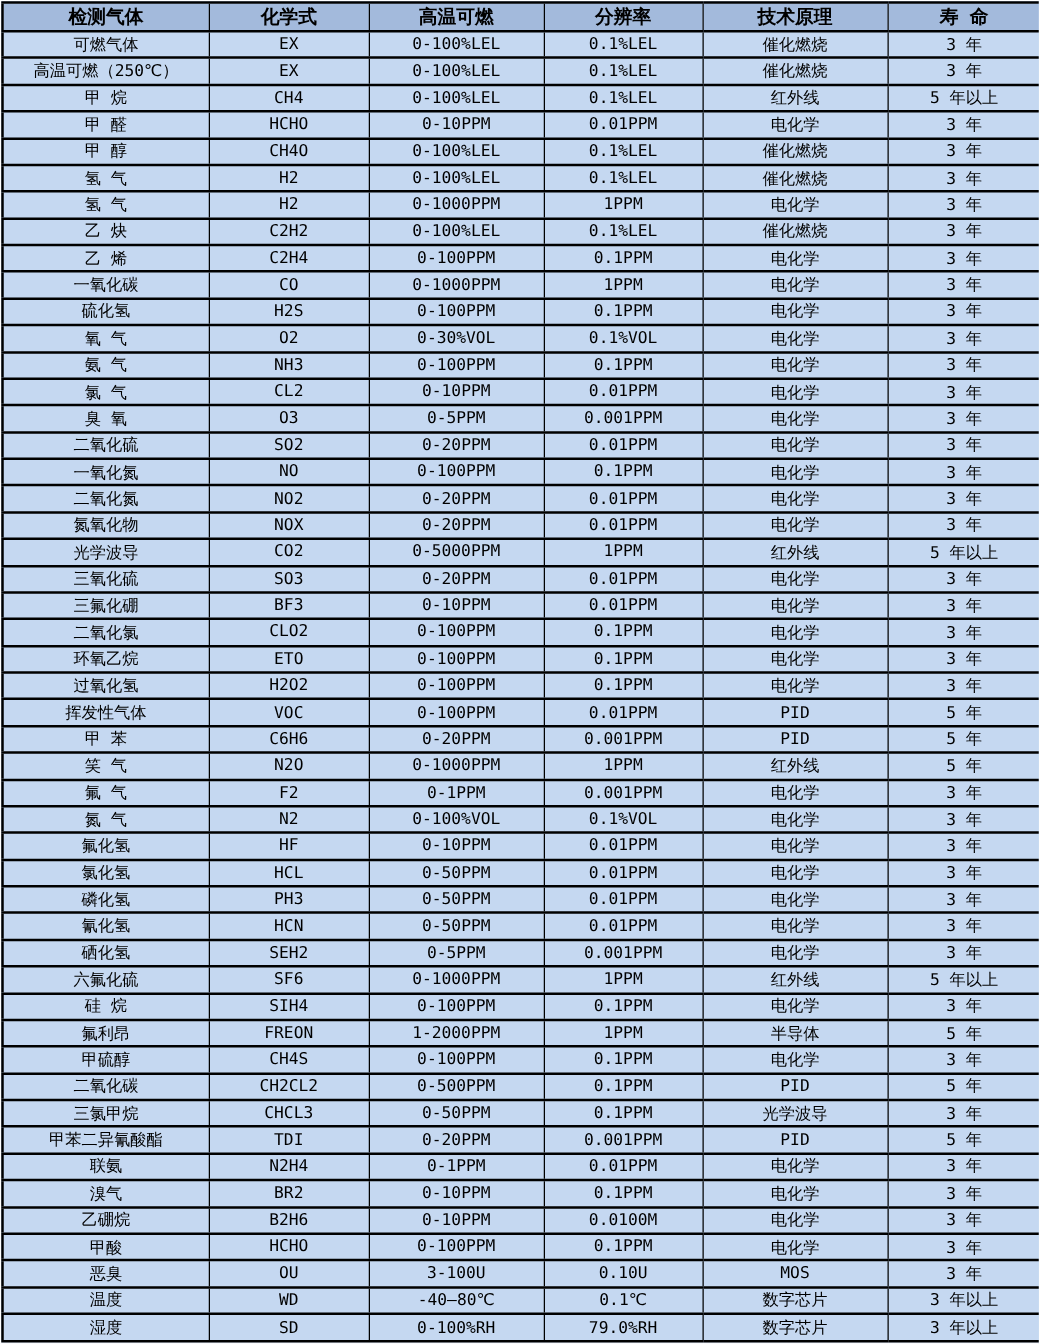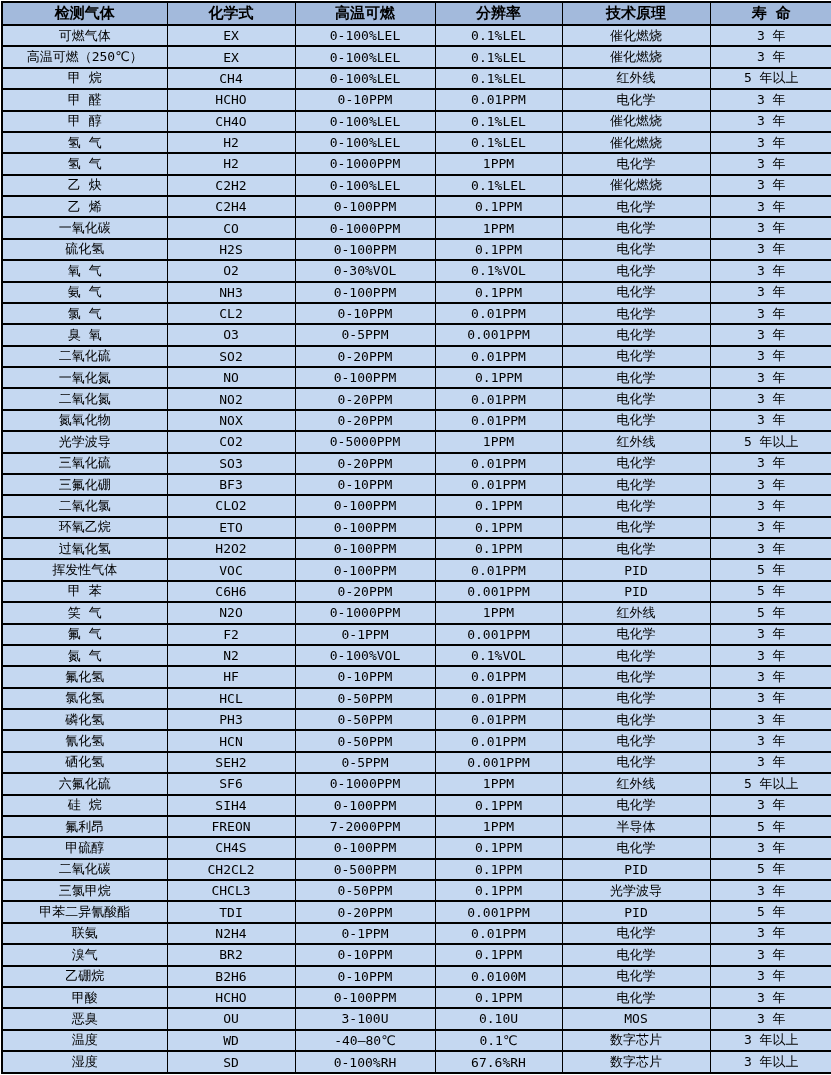--- a/index.html
+++ b/index.html
@@ -354,21 +354,21 @@
     <td>硅 烷</td>
     <td>SIH4</td>
     <td>0-100PPM</td>
     <td>0.1PPM</td>
     <td>电化学</td>
     <td>3 年</td>
   </tr>
         <tr>
     <td>氟利昂</td>
     <td>FREON</td>
-    <td>7-2000PPM</td>
+    <td>1-2000PPM</td>
     <td>1PPM</td>
     <td>半导体</td>
     <td>5 年</td>
   </tr>
         <tr>
     <td>甲硫醇</td>
     <td>CH4S</td>
     <td>0-100PPM</td>
     <td>0.1PPM</td>
     <td>电化学</td>
@@ -443,19 +443,19 @@
     <td>WD</td>
     <td>-40—80℃</td>
     <td>0.1℃</td>
     <td>数字芯片</td>
     <td>3 年以上</td>
   </tr>
         <tr>
     <td>湿度</td>
     <td>SD</td>
     <td>0-100%RH</td>
-    <td>67.6%RH</td>
+    <td>79.0%RH</td>
     <td>数字芯片</td>
     <td>3 年以上</td>
   </tr>
       </tbody>
   </table>
 </div>
 
 </body></html>

